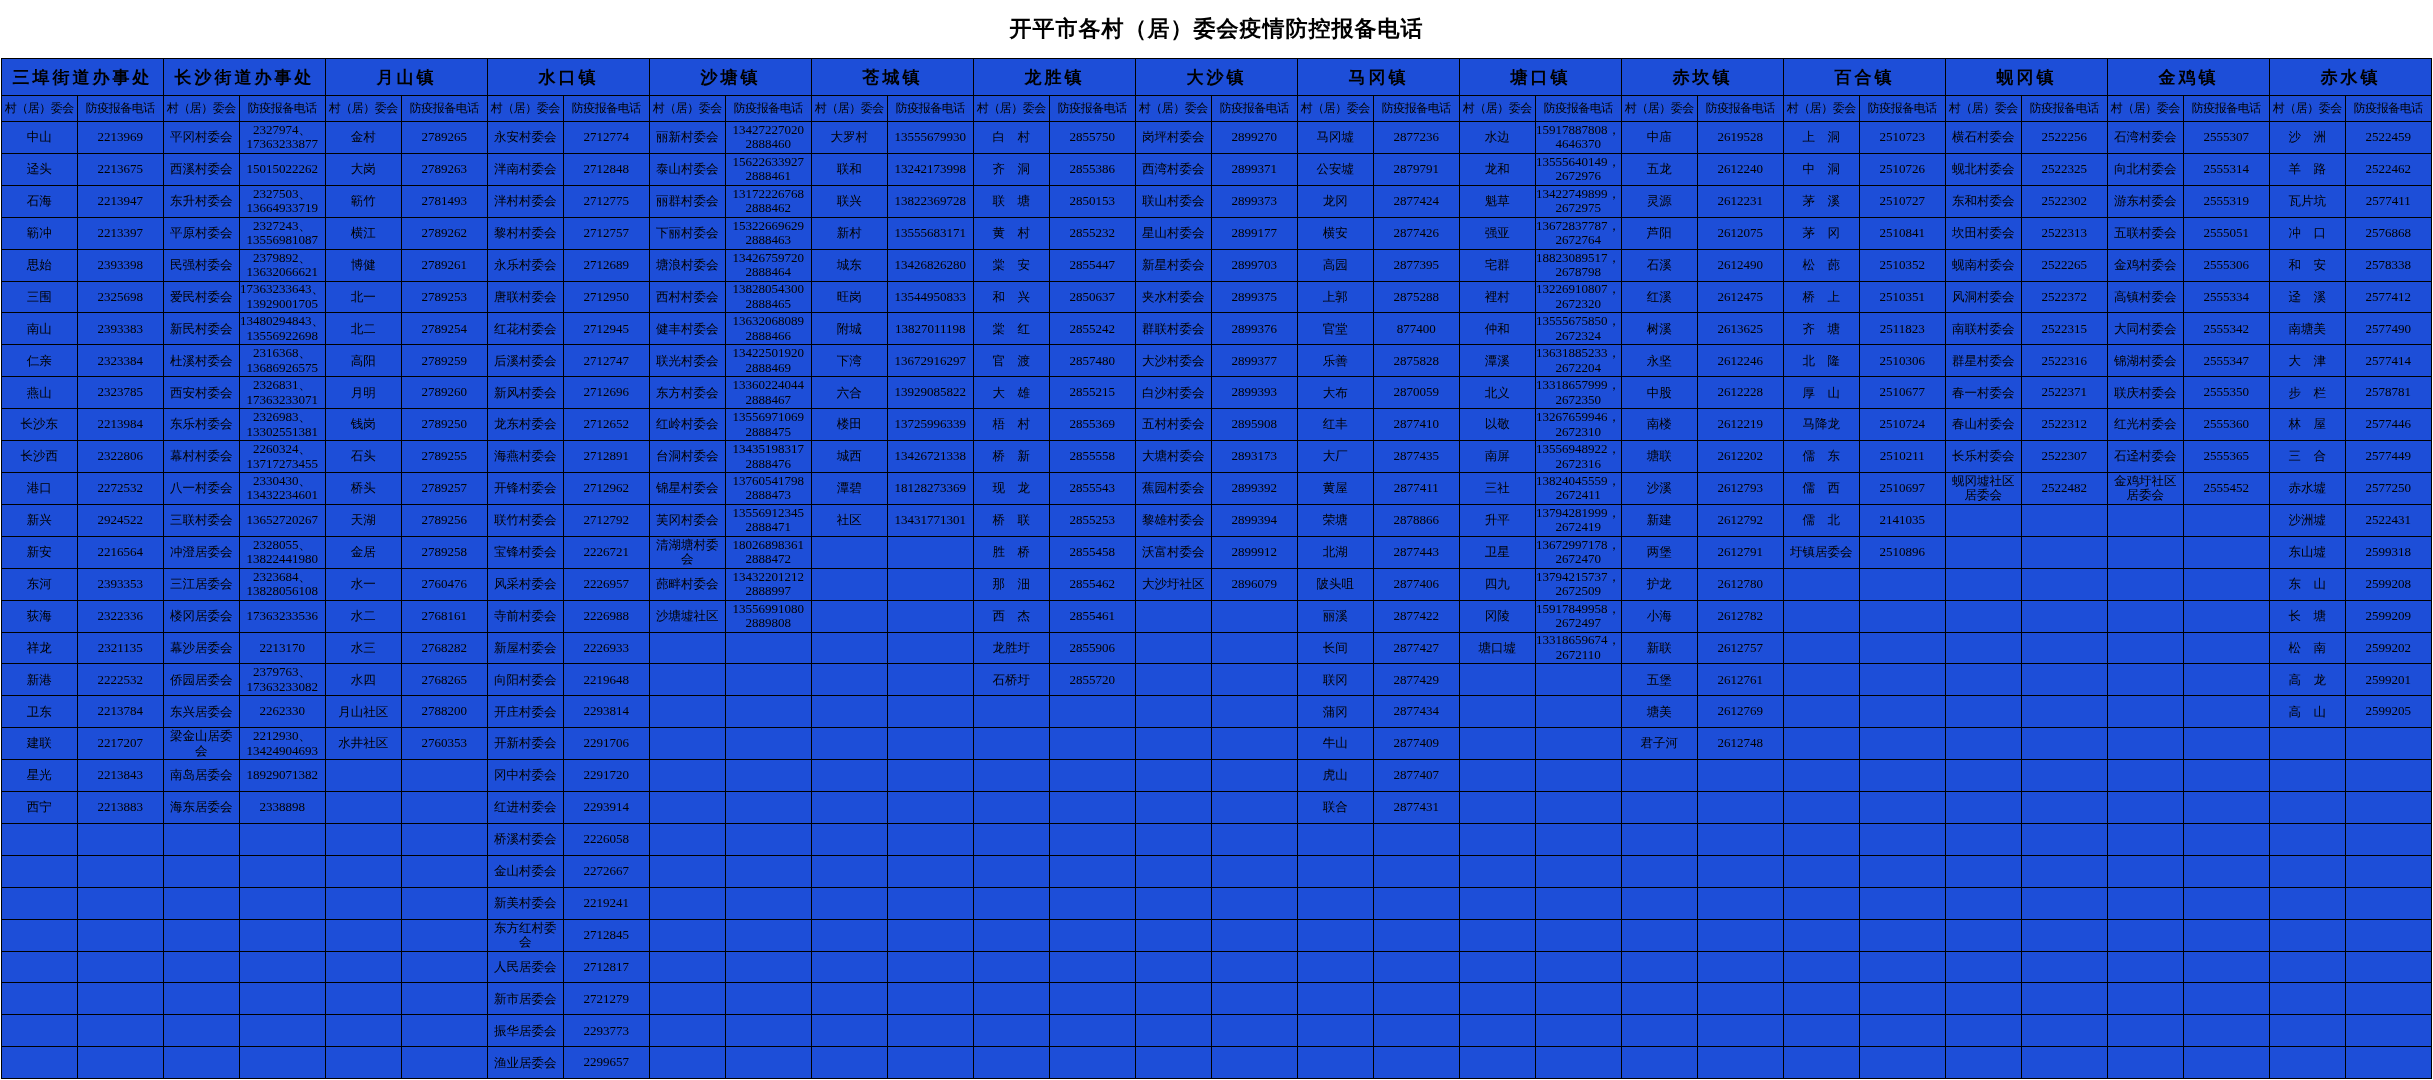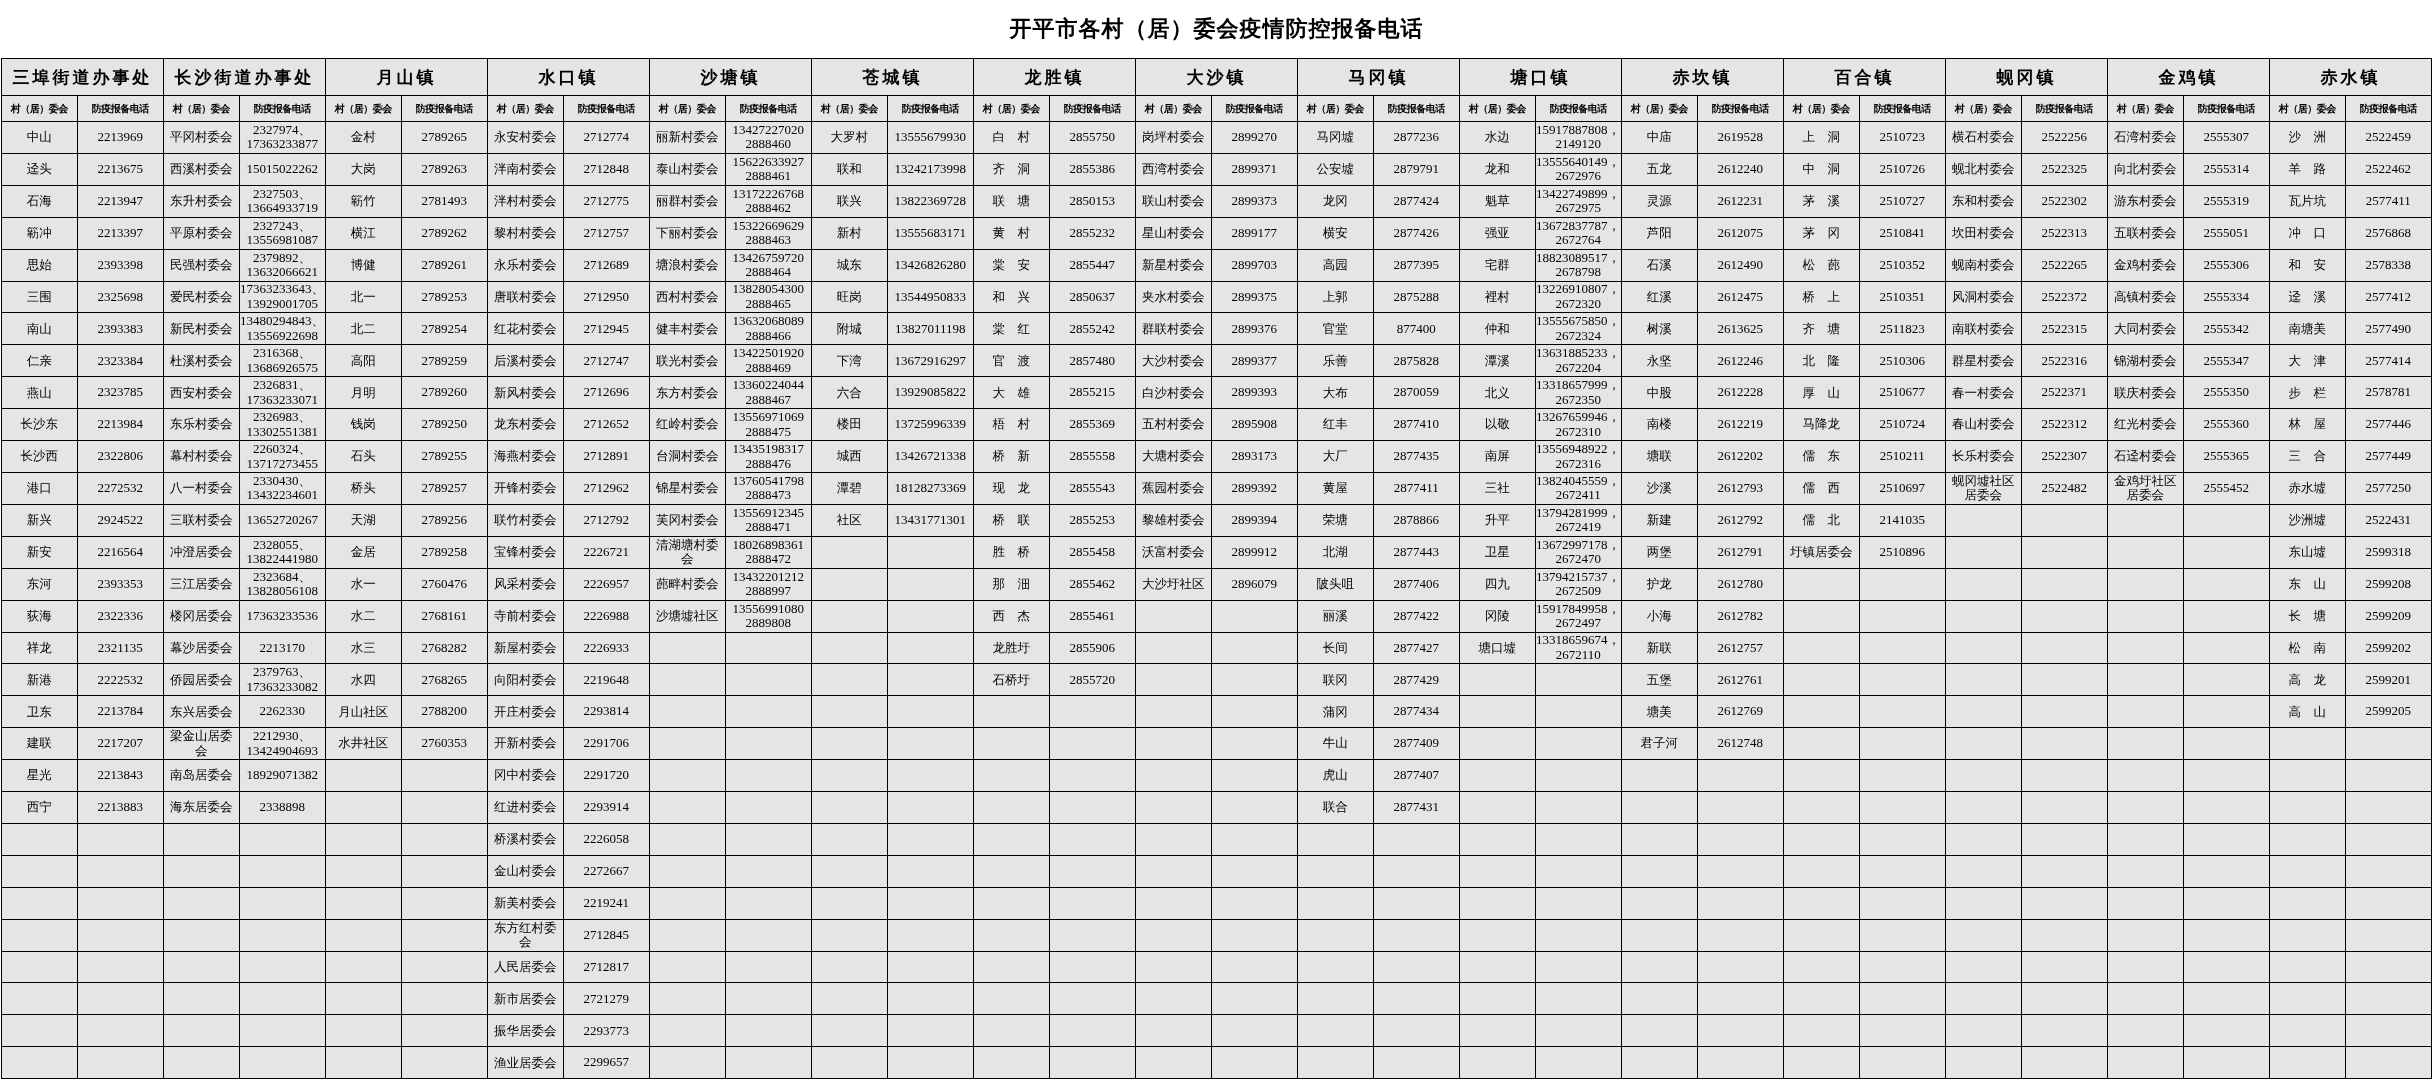--- a/index.html
+++ b/index.html
@@ -2,29 +2,29 @@
 <html><head>
 <meta charset="utf-8">
 <style>
   * { margin:0; padding:0; box-sizing:border-box; }
   html,body { width:2433px; height:1080px; background:#ffffff; overflow:hidden;
               font-family:"Liberation Serif","DejaVu Serif",serif; color:#000; }
   .title { position:absolute; top:4px; left:0; width:100%; height:52px;
            text-align:center; font-size:22px; font-weight:bold; letter-spacing:1px;
            line-height:50px; }
   .table { position:absolute; top:58px; left:1px; right:1px; bottom:1px;
-           display:flex; border:1px solid #000; background:#e5e5e5; }
+           display:flex; border:1px solid #000; background:#1d4ed8; }
   .group { flex:1 1 0; min-width:0; display:flex; flex-direction:column;
            border-left:1px solid #000; }
   .group:first-child { border-left:none; }
   .town { height:37px; flex:0 0 37px; border-bottom:1px solid #000;
           display:flex; align-items:center; justify-content:center;
           font-size:17px; font-weight:bold; letter-spacing:3px; white-space:nowrap; overflow:hidden; }
   .subhead { height:26px; flex:0 0 26px; border-bottom:1px solid #000; display:flex; }
-  .subhead .cell { font-weight:bold; font-size:10px; letter-spacing:-0.5px;
+  .subhead .cell { font-weight:normal; font-size:12px; letter-spacing:-0.5px;
                    white-space:nowrap; overflow:hidden; }
   .rows { flex:1 1 auto; display:flex; flex-direction:column;font-family:Liberation Serif, serif; }
   .row { flex:1 1 0; display:flex; border-bottom:1px solid #000; min-height:0; }
   .row:last-child { border-bottom:none; }
   .cell { display:flex; align-items:center; justify-content:center;
           text-align:center; overflow:hidden; }
   .name { width:47%; flex:0 0 47%; border-right:1px solid #000;
           font-size:12.5px; line-height:1.15; padding:0 1px; word-break:break-all; }
   .phone { flex:1 1 auto; min-width:0; font-size:13px; line-height:1.12;
            white-space:pre-line; }
@@ -1229,21 +1229,21 @@
     <div class="group">
       <div class="town">塘口镇</div>
       <div class="subhead">
         <div class="cell name">村（居）委会</div>
         <div class="cell phone">防疫报备电话</div>
       </div>
       <div class="rows">
         <div class="row">
           <div class="cell name">水边</div>
           <div class="cell phone">15917887808，
-2149120</div>
+4646370</div>
         </div>
         <div class="row">
           <div class="cell name">龙和</div>
           <div class="cell phone">13555640149，
 2672976</div>
         </div>
         <div class="row">
           <div class="cell name">魁草</div>
           <div class="cell phone">13422749899，
 2672975</div>

